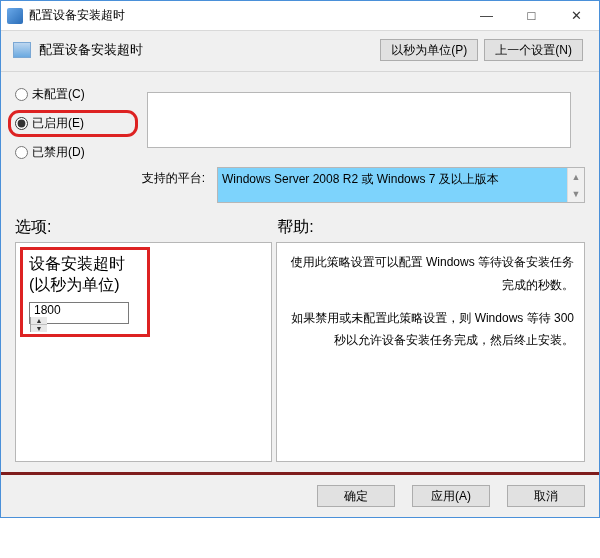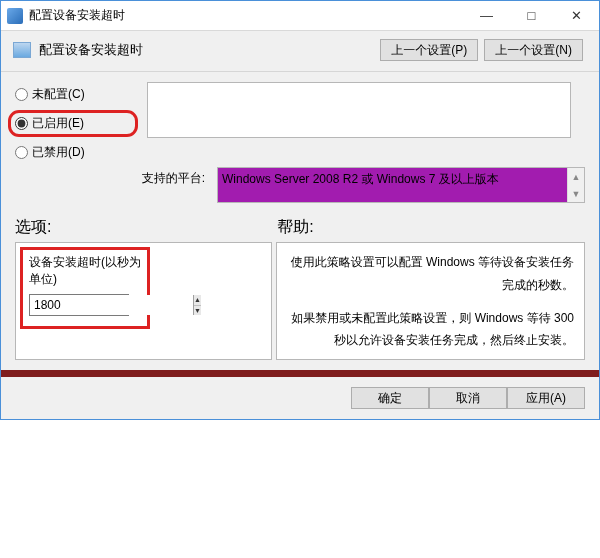--- a/index.html
+++ b/index.html
@@ -1,18 +1,18 @@
 <!DOCTYPE html>
 <html><head>
 <meta charset="utf-8">
 <style>
   * { box-sizing: border-box; font-family: "Microsoft YaHei", "Segoe UI", sans-serif; }
   body { margin: 0; background: #fff; }
   .window {
-    width: 600px; height: 420px;
+    width: 600px; height: 518px;
     border: 1px solid #4a90d9;
     background: #f0f0f0;
     display: flex; flex-direction: column;
     position: relative;
   }
   .titlebar {
     height: 30px; background: #fff;
     border-bottom: 1px solid #d9d9d9;
     display: flex; align-items: center;
     padding: 0 0 0 6px;
@@ -53,38 +53,38 @@
     cursor: pointer;
   }
 
   .body {
     flex: 1; display: flex; flex-direction: column;
     background: #f0f0f0;
     padding: 0; overflow: hidden;
   }
 
   .row1 {
-    display: flex; align-items: flex-start;
+    display: flex; align-items: center;
     padding: 10px 28px 0 14px; gap: 12px;
   }
   .radiogroup { width: 120px; display: flex; flex-direction: column; gap: 10px; font-size: 12px; padding-top: 4px; }
   .radio { display: flex; align-items: center; gap: 4px; }
   .radio input { margin: 0; accent-color: #333; }
   .hi-red { outline: 3px solid #d22; border-radius: 8px; padding: 2px 4px; margin-left: -4px; }
 
   .labelcol { width: 70px; font-size: 12px; text-align: right; padding-top: 3px; }
   .fieldcol { flex: 1; }
   textarea.commentbox {
     width: 100%; height: 56px; resize: none;
     border: 1px solid #b7b7b7; background: #fff;
     font-size: 12px; padding: 3px;
   }
   .supported {
     display: flex; width: 100%; height: 36px;
-    border: 1px solid #b7b7b7; background: #a21caf;
+    border: 1px solid #b7b7b7; background: #7dd3fc;
     font-size: 12px; padding: 3px 4px;
     position: relative;
   }
   .supported .scroll {
     position:absolute; right:0; top:0; bottom:0; width:17px;
     background:#f0f0f0; border-left:1px solid #dcdcdc;
     display:flex; flex-direction:column;
   }
   .scroll div{flex:1;display:flex;align-items:center;justify-content:center;color:#888;font-size:9px;}
 
@@ -108,43 +108,44 @@
   .right-pane { flex:1; line-height: 1.9; }
   .right-pane p{ margin:0 0 10px 0;text-align:right; }
 
   .option-block {
     position:absolute; top:4px; left:4px;
     width: 130px;
     border: 3px solid #d22;
     padding: 4px 6px 10px 6px;
     background: transparent;
   }
-  .option-block .lbl{ font-size:12px; display:block; margin-bottom:6px; }
+  .option-block .lbl{ font-size:16px; display:block; margin-bottom:6px; }
   .spinner {
     display:flex; width:100px; height:22px;
     border:1px solid #7a7a7a;
+    flex-direction:column;
   }
   .spinner input{
     flex:1; border:none; padding:0 4px; font-size:12px; outline:none;
   }
   .spinner .updown{
     width:17px; border-left:1px solid #a0a0a0;
     display:flex; flex-direction:column;
     background:#e8e8e8;
   }
   .spinner .updown span{
     flex:1; display:flex; align-items:center; justify-content:center;
     font-size:7px; color:#333; border-bottom:1px solid #c0c0c0;
   }
   .spinner .updown span:last-child{border-bottom:none;}
 
   .footer {
-    border-top:7px solid #7f1d1d;
+    border-top:3px solid #7f1d1d;
     padding: 10px 14px;
-    display:flex; justify-content:flex-end; gap:0;
+    display:flex; justify-content:flex-end; gap:17px;
     background:#f0f0f0;
   }
   .footer button{ min-width:78px; }
   .underline{text-decoration:none;}
 </style>
 </head>
 <body>
 
 <div class="window">
 
@@ -155,21 +156,21 @@
       <div class="winbtn">—</div>
       <div class="winbtn">□</div>
       <div class="winbtn close">✕</div>
     </div>
   </div>
 
   <div class="header">
     <div class="hicon"></div>
     <div class="htitle">配置设备安装超时</div>
     <div class="navbtns">
-      <button class="btn"><span class="underline">上一个设置(P)</span></button>
+      <button class="btn"><span class="underline">以秒为单位(P)</span></button>
       <button class="btn"><span class="underline">上一个设置(N)</span></button>
     </div>
   </div>
 
   <div class="body">
 
     <div class="row1">
       <div class="radiogroup">
         <label class="radio">
           <input type="radio" name="state" style="">
@@ -223,17 +224,17 @@
       <div class="pane right-pane">
         <p>使用此策略设置可以配置 Windows 等待设备安装任务完成的秒数。</p>
         <p>如果禁用或未配置此策略设置，则 Windows 等待 300 秒以允许设备安装任务完成，然后终止安装。</p>
       </div>
     </div>
 
   </div>
 
   <div class="footer">
     <button class="btn">确定</button>
+    <button class="btn">应用(A)</button>
     <button class="btn">取消</button>
-    <button class="btn">应用(A)</button>
   </div>
 
 </div>
 
 </body></html>

